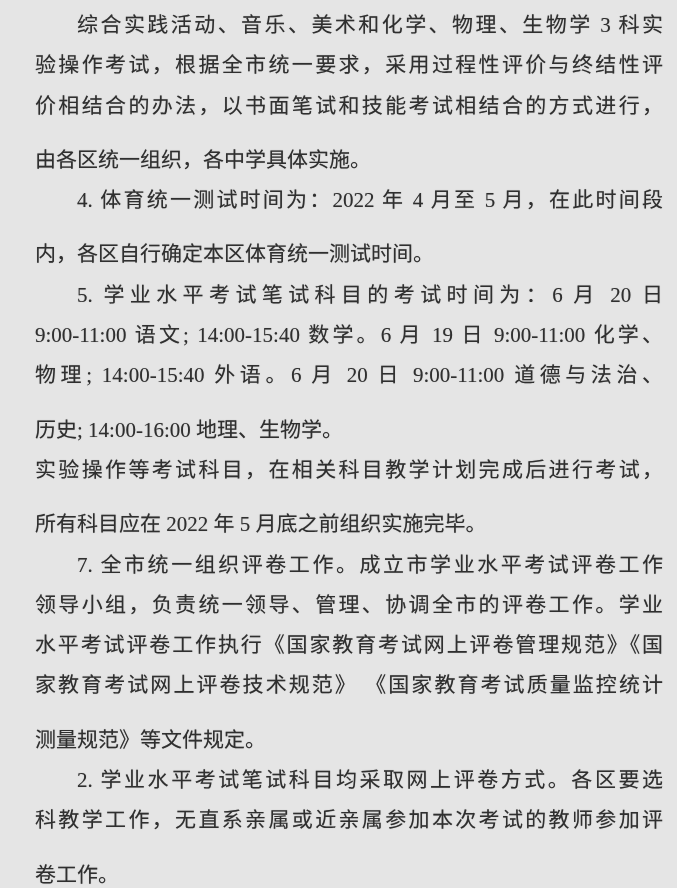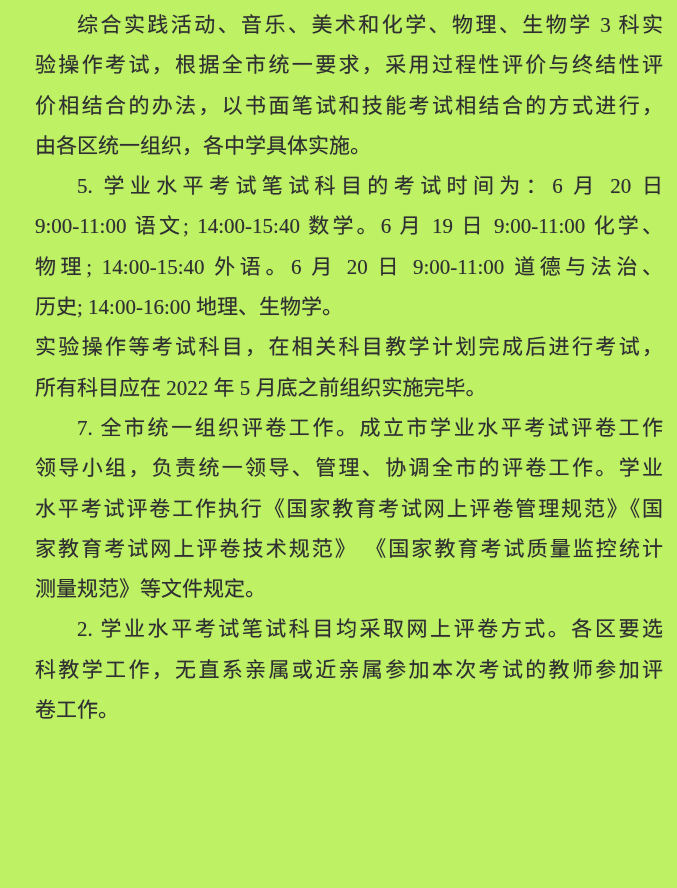--- a/index.html
+++ b/index.html
@@ -10,21 +10,21 @@
   body {
     width: 677px;
     height: 888px;
     overflow: hidden;
     font-family: "Liberation Serif", "DejaVu Serif", serif;
   }
   .page {
     position: relative;
     width: 677px;
     height: 888px;
-    background: #bef264;
+    background: #e5e5e5;
   }
   .text-block {
     position: absolute;
     left: 35px;
     top: 5px;
     width: 628px;
     font-size: 21px;
     line-height: 40.3px;
     color: #2f2f2f;
     text-shadow: 0 0 0.8px rgba(90,90,90,0.55); 
@@ -37,35 +37,40 @@
     text-align: justify;
     text-align-last: justify;
     text-justify: inter-character;
     white-space: nowrap;
   }
   .line.first {
     text-indent: 2em;
   }
   .line.last {
     text-align-last: left;
+    margin-top: 14px;
   }
 </style>
 </head>
 <body>
 
 <div class="page">
   <div class="text-block">
 
     <div class="para">
       <div class="line first">综合实践活动、音乐、美术和化学、物理、生物学 3 科实</div>
       <div class="line">验操作考试，根据全市统一要求，采用过程性评价与终结性评</div>
       <div class="line">价相结合的办法，以书面笔试和技能考试相结合的方式进行，</div>
       <div class="line last">由各区统一组织，各中学具体实施。</div>
     </div>
 
+    <div class="para">
+      <div class="line first">4. 体育统一测试时间为：2022 年 4 月至 5 月，在此时间段</div>
+      <div class="line last">内，各区自行确定本区体育统一测试时间。</div>
+    </div>
 
     <div class="para">
       <div class="line first">5. 学业水平考试笔试科目的考试时间为：6 月 20 日</div>
       <div class="line">9:00-11:00 语文; 14:00-15:40 数学。6 月 19 日 9:00-11:00 化学、</div>
       <div class="line">物理; 14:00-15:40 外语。6 月 20 日 9:00-11:00 道德与法治、</div>
       <div class="line last">历史; 14:00-16:00 地理、生物学。</div>
     </div>
 
     <div class="para">
       <div class="line">实验操作等考试科目，在相关科目教学计划完成后进行考试，</div>

